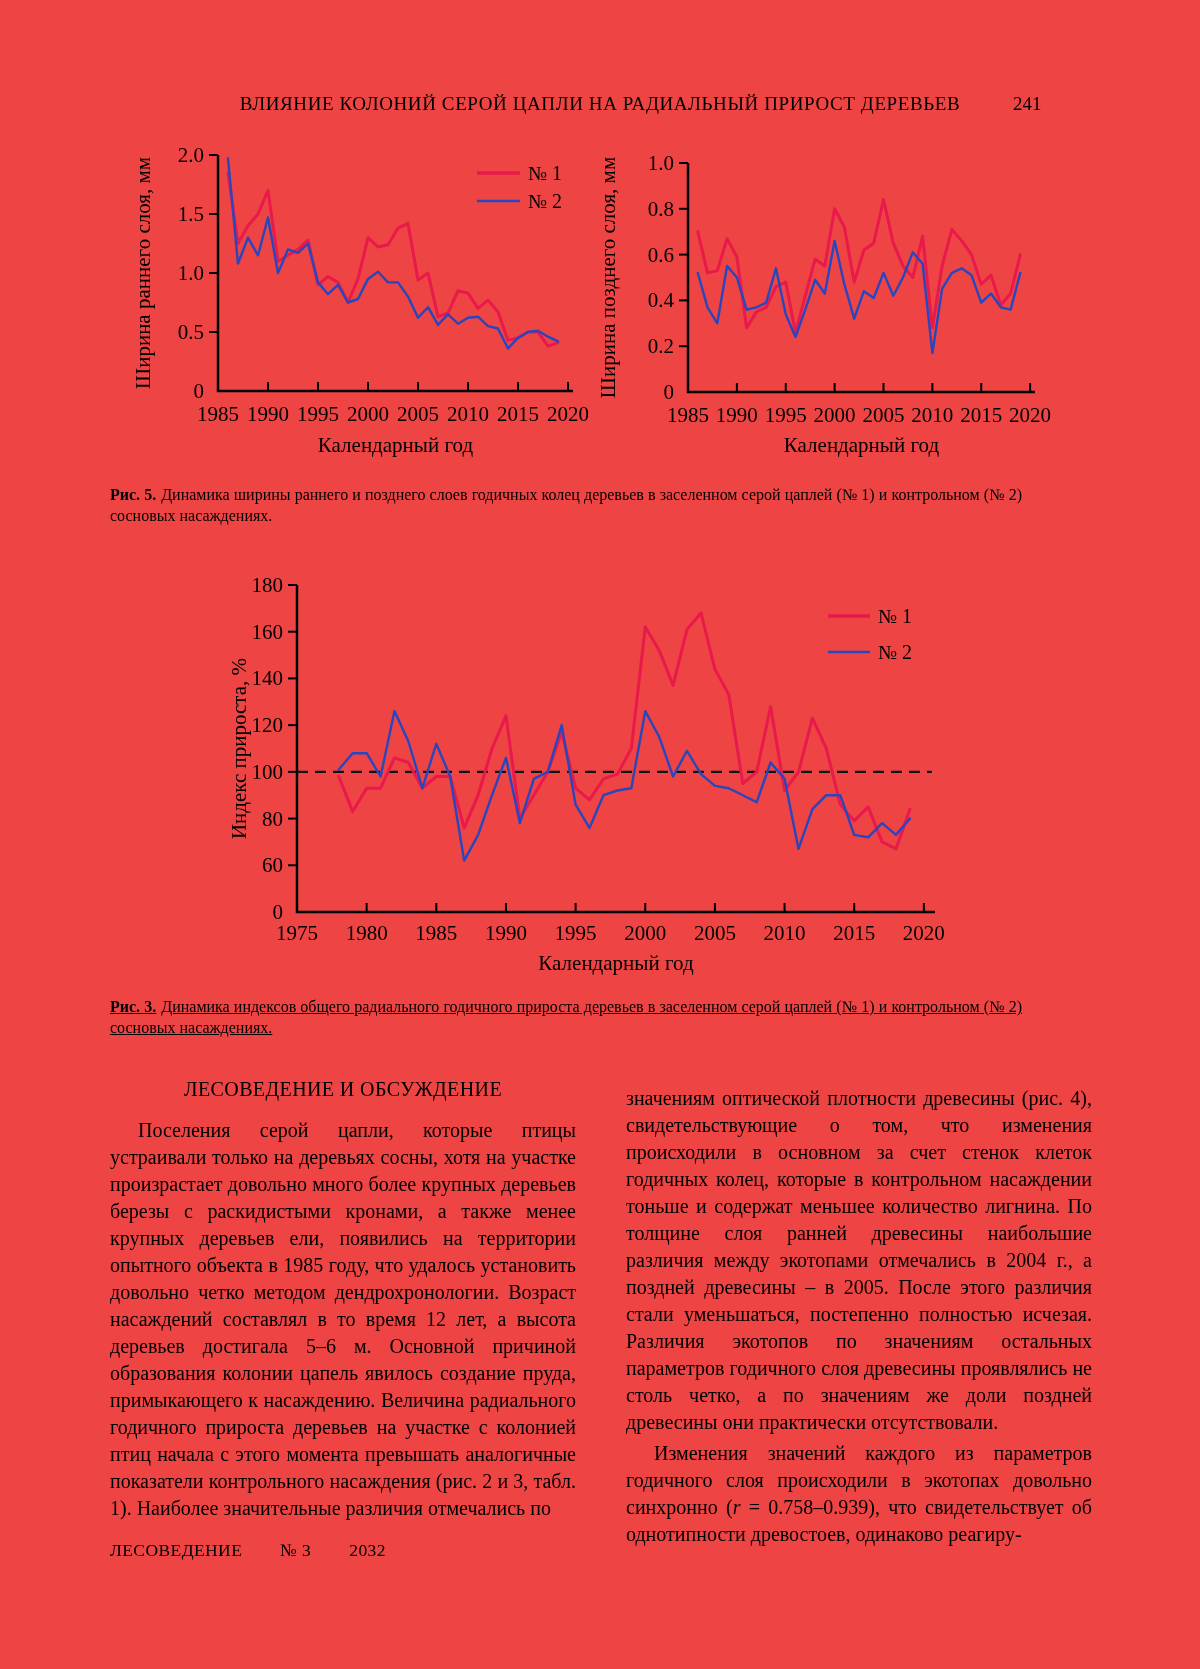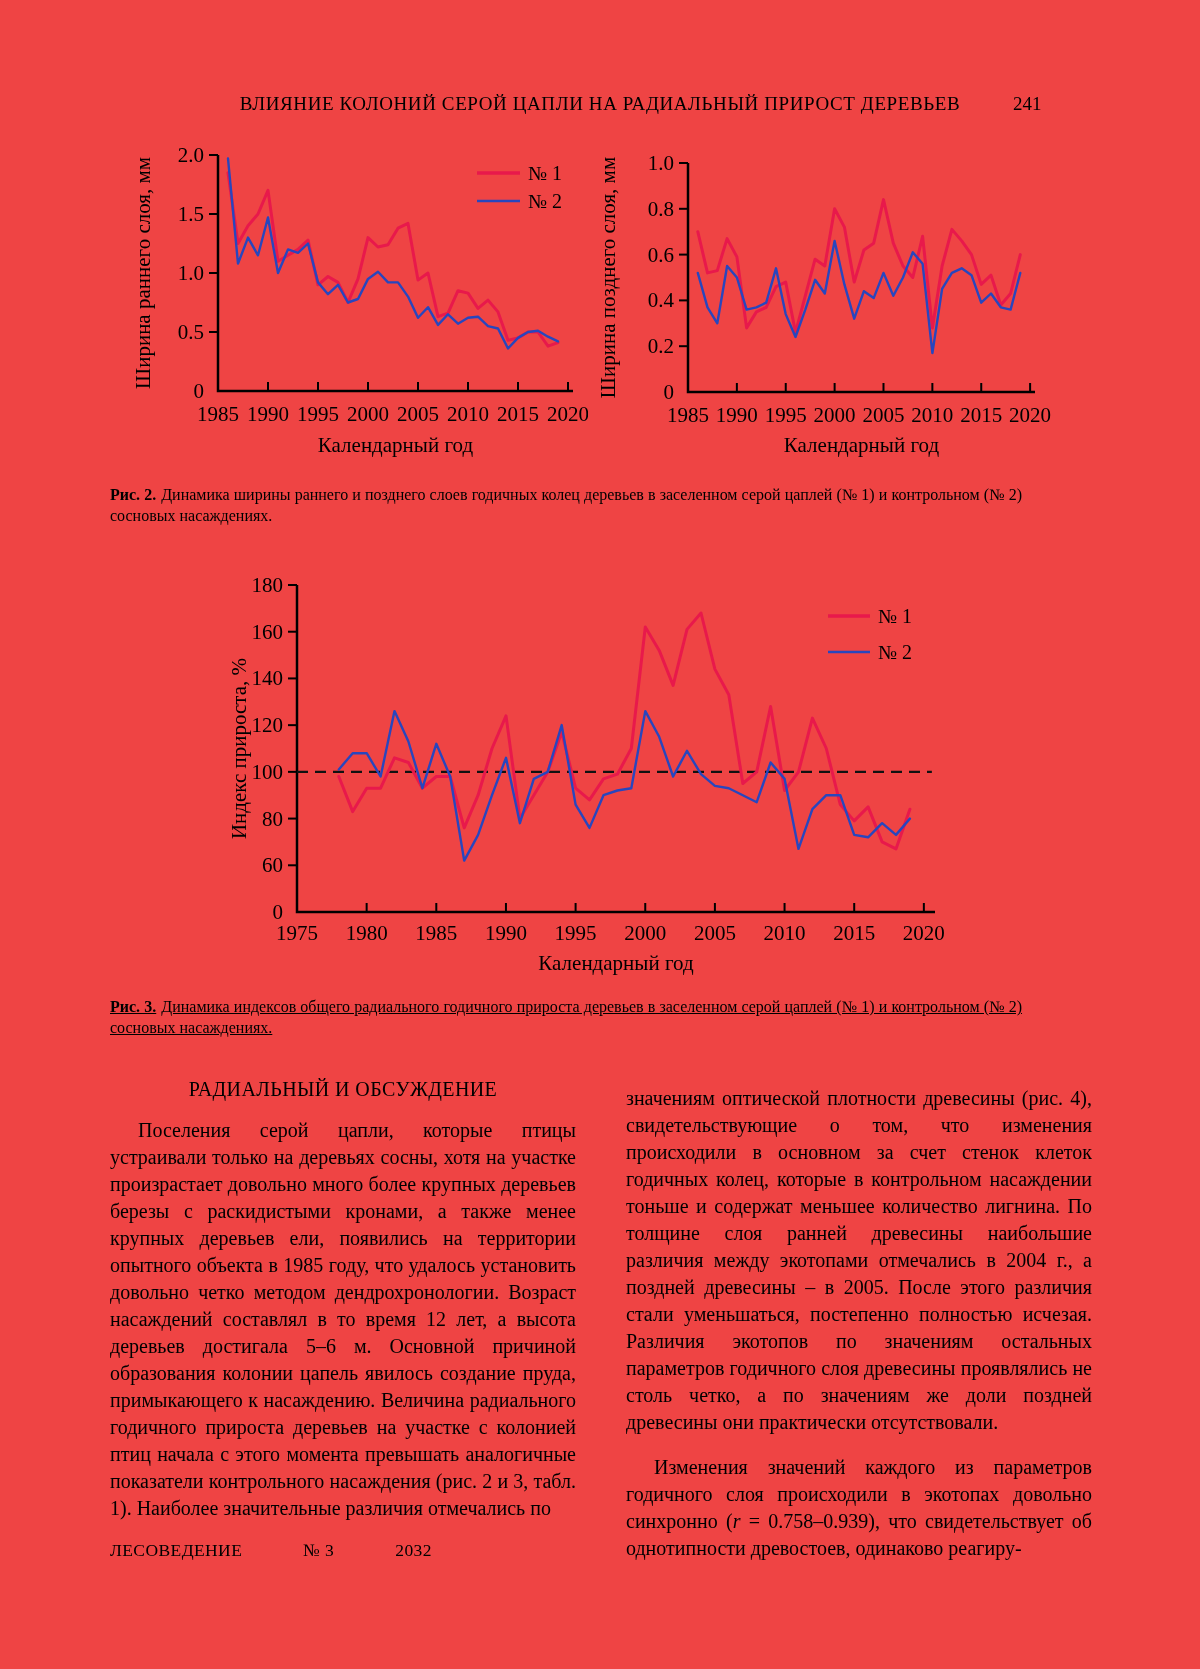--- a/index.html
+++ b/index.html
@@ -18,23 +18,23 @@
   .caption b{margin-right:5px;}
   .cap2{top:484px;}
   .cap3{top:996px;text-decoration:underline;}
   .col{position:absolute;width:466px;font-size:20px;line-height:27px;text-align:justify;}
   .col-left{left:110px;top:1076px;}
   .col-right{left:626px;top:1085px;}
   .sec-head{text-align:center;font-size:20px;letter-spacing:0.4px;margin:0 0 14px 0;
         font-weight:normal;}
   .body-p{margin:0;}
   .indent{text-indent:28px;}
-  .p-gap{margin-top:18px;}
+  .p-gap{margin-top:4px;}
   .footer{position:absolute;left:110px;top:1540px;font-size:17.5px;letter-spacing:0.4px;
-        display:flex;gap:61px;}
+        display:flex;gap:38px;}
 </style>
 </head>
 <body>
 
 <div class="page">
 
   <div class="running-head">ВЛИЯНИЕ КОЛОНИЙ СЕРОЙ ЦАПЛИ НА РАДИАЛЬНЫЙ ПРИРОСТ ДЕРЕВЬЕВ</div>
   <div class="page-num">241</div>
 
   <svg class="chart chart0" width="460" height="335">
@@ -103,21 +103,21 @@
       <text x="79" y="79.80000000000001" text-anchor="end" font-size="21">0.8</text>
       <line x1="84" y1="27" x2="93" y2="27" stroke="#000" stroke-width="2"></line>
       <text x="79" y="34" text-anchor="end" font-size="21">1.0</text>
       <polyline points="102.8,95.7 112.5,136.9 122.3,134.6 132.1,102.6 141.9,120.9 151.6,191.9 161.4,175.9 171.2,171.3 181.0,150.7 190.7,146.1 200.5,196.5 210.3,159.8 220.1,123.2 229.8,130.0 239.6,72.8 249.4,91.1 259.2,146.1 268.9,114.0 278.7,107.2 288.5,63.6 298.3,107.2 308.0,130.0 317.8,141.5 327.6,100.3 337.4,191.9 347.1,130.0 356.9,93.4 366.7,104.9 376.5,118.6 386.2,148.4 396.0,139.2 405.8,169.0 415.6,157.5 425.3,118.6" fill="none" stroke="#e8194b" stroke-width="3" stroke-linejoin="round" stroke-linecap="round"></polyline>
       <polyline points="102.8,136.9 112.5,171.3 122.3,187.3 132.1,130.0 141.9,141.5 151.6,173.6 161.4,171.3 171.2,166.7 181.0,132.3 190.7,178.1 200.5,201.0 210.3,173.6 220.1,143.8 229.8,157.5 239.6,104.9 249.4,148.4 259.2,182.7 268.9,155.2 278.7,162.1 288.5,136.9 298.3,159.8 308.0,141.5 317.8,116.3 327.6,127.8 337.4,217.1 347.1,152.9 356.9,136.9 366.7,132.3 376.5,139.2 386.2,166.7 396.0,157.5 405.8,171.3 415.6,173.6 425.3,136.9" fill="none" stroke="#2846be" stroke-width="2.4" stroke-linejoin="round" stroke-linecap="round"></polyline>
       <text x="20" y="141.5" text-anchor="middle" font-size="21" transform="rotate(-90 20 141.5)">Ширина позднего слоя, мм</text>
       <text x="266.5" y="316" text-anchor="middle" font-size="21">Календарный год</text>
     </svg>
 
   <div class="caption cap2">
-    <b>Рис. 2.</b><span>Динамика ширины раннего и позднего слоев годичных колец деревьев в заселенном серой цаплей (№ 1) и контрольном (№ 2) сосновых насаждениях.</span>
+    <b>Рис. 5.</b><span>Динамика ширины раннего и позднего слоев годичных колец деревьев в заселенном серой цаплей (№ 1) и контрольном (№ 2) сосновых насаждениях.</span>
   </div>
 
   <svg class="chart chart2" width="720" height="445">
       <path d="M 67 35 L 67 362 L 705 362" fill="none" stroke="#000" stroke-width="2.5"></path>
       <line x1="67" y1="362" x2="67" y2="353" stroke="#000" stroke-width="2"></line>
       <text x="67" y="390" text-anchor="middle" font-size="21">1975</text>
       <line x1="136.65065502183413" y1="362" x2="136.65065502183413" y2="353" stroke="#000" stroke-width="2"></line>
       <text x="136.65065502183413" y="390" text-anchor="middle" font-size="21">1980</text>
       <line x1="206.30131004366825" y1="362" x2="206.30131004366825" y2="353" stroke="#000" stroke-width="2"></line>
       <text x="206.30131004366825" y="390" text-anchor="middle" font-size="21">1985</text>
@@ -159,21 +159,21 @@
       <text x="648" y="109" font-size="20">№ 2</text>
       <text x="16" y="198.5" text-anchor="middle" font-size="21" transform="rotate(-90 16 198.5)">Индекс прироста, %</text>
       <text x="386" y="420" text-anchor="middle" font-size="21">Календарный год</text>
     </svg>
 
   <div class="caption cap3">
     <b>Рис. 3.</b><span>Динамика индексов общего радиального годичного прироста деревьев в заселенном серой цаплей (№ 1) и контрольном (№ 2) сосновых насаждениях.</span>
   </div>
 
   <div class="col col-left">
-    <h2 class="sec-head">РАДИАЛЬНЫЙ И ОБСУЖДЕНИЕ</h2>
+    <h2 class="sec-head">ЛЕСОВЕДЕНИЕ И ОБСУЖДЕНИЕ</h2>
     <p class="body-p indent">Поселения серой цапли, которые птицы устраивали только на деревьях сосны, хотя на участке произрастает довольно много более крупных деревьев березы с раскидистыми кронами, а также менее крупных деревьев ели, появились на территории опытного объекта в 1985 году, что удалось установить довольно четко методом дендрохронологии. Возраст насаждений составлял в то время 12 лет, а высота деревьев достигала 5–6 м. Основной причиной образования колонии цапель явилось создание пруда, примыкающего к насаждению. Величина радиального годичного прироста деревьев на участке с колонией птиц начала с этого момента превышать аналогичные показатели контрольного насаждения (рис. 2 и 3, табл. 1). Наиболее значительные различия отмечались по</p>
   </div>
 
   <div class="col col-right">
     <p class="body-p">значениям оптической плотности древесины (рис. 4), свидетельствующие о том, что изменения происходили в основном за счет стенок клеток годичных колец, которые в контрольном насаждении тоньше и содержат меньшее количество лигнина. По толщине слоя ранней древесины наибольшие различия между экотопами отмечались в 2004 г., а поздней древесины – в 2005. После этого различия стали уменьшаться, постепенно полностью исчезая. Различия экотопов по значениям остальных параметров годичного слоя древесины проявлялись не столь четко, а по значениям же доли поздней древесины они практически отсутствовали.</p>
     <p class="body-p indent p-gap"><span>Изменения значений каждого из параметров годичного слоя происходили в экотопах довольно синхронно (</span><i>r</i><span> = 0.758–0.939), что свидетельствует об однотипности древостоев, одинаково реагиру-</span></p>
   </div>
 
   <div class="footer">
     <span>ЛЕСОВЕДЕНИЕ</span>

